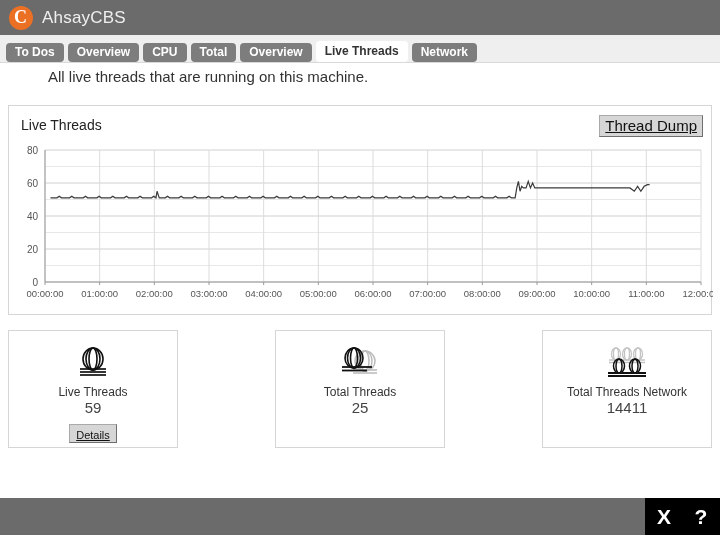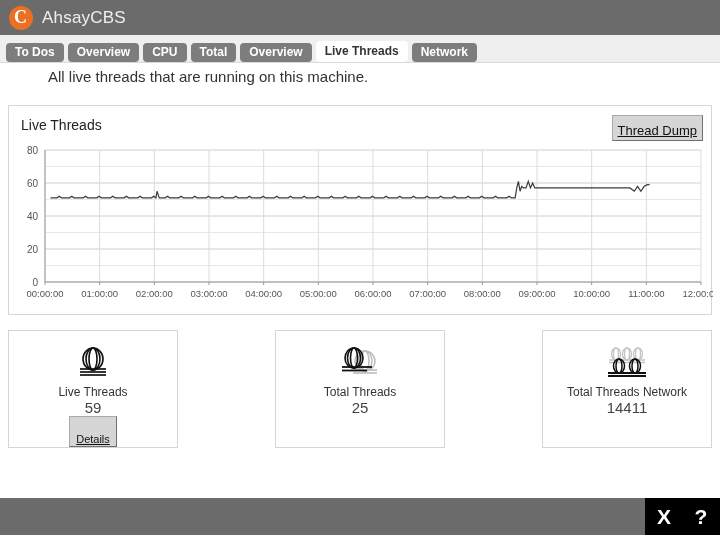--- a/index.html
+++ b/index.html
@@ -95,23 +95,23 @@
     position: absolute; left: 12px; top: 11px;
     font-size: 14px;
     color: #222222;
   }
   .thread-dump-btn {
     position: absolute; right: 8px; top: 9px;
     background: #d6d6d6;
     border: 1px solid #a9a9a9;
     border-right-color: #6f6f6f;
     border-bottom-color: #6f6f6f;
-    font-size: 13px;
+    font-size: 15px;
     color: #111111;
-    padding: 7px 5px 2px 5px;
+    padding: 1px 5px 2px 5px;
     cursor: pointer;
     text-decoration: underline;
     font-family: "Liberation Sans", sans-serif;
   }
   .plot-wrap {
     position: absolute; left: 0; top: 36px;
     width: 704px; height: 172px;
   }
   .plot-wrap svg { display: block; }
 
@@ -140,28 +140,28 @@
     font-size: 12px;
     color: #333333;
     margin-top: 2px;
   }
   .card-value {
     font-size: 15px;
     color: #444444;
     margin-top: 0;
   }
   .details-btn {
-    margin-top: 0;
+    margin-top: 8px;
     background: #d6d6d6;
     border: 1px solid #a9a9a9;
     border-right-color: #6f6f6f;
     border-bottom-color: #6f6f6f;
     font-size: 11px;
     color: #111111;
-    padding: 16px 6px 1px 6px;
+    padding: 4px 6px 1px 6px;
     cursor: pointer;
     text-decoration: underline;
     font-family: "Liberation Sans", sans-serif;
   }
 
   
   .footer {
     position: absolute; left: 0; top: 498px;
     width: 720px; height: 37px;
     background: #6b6b6b;

